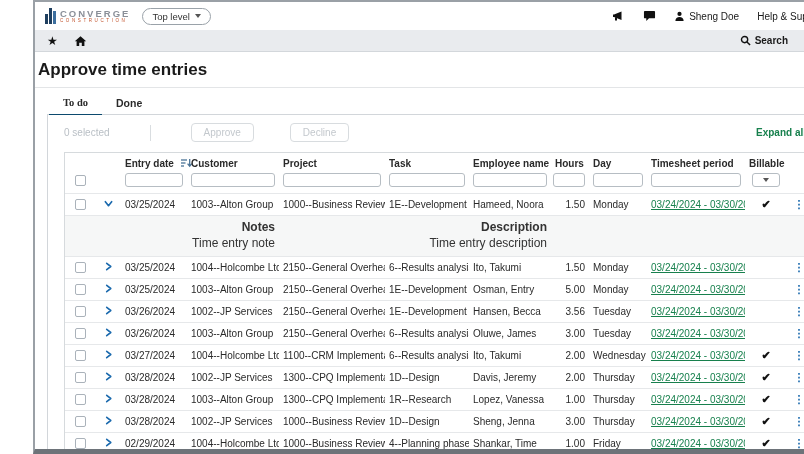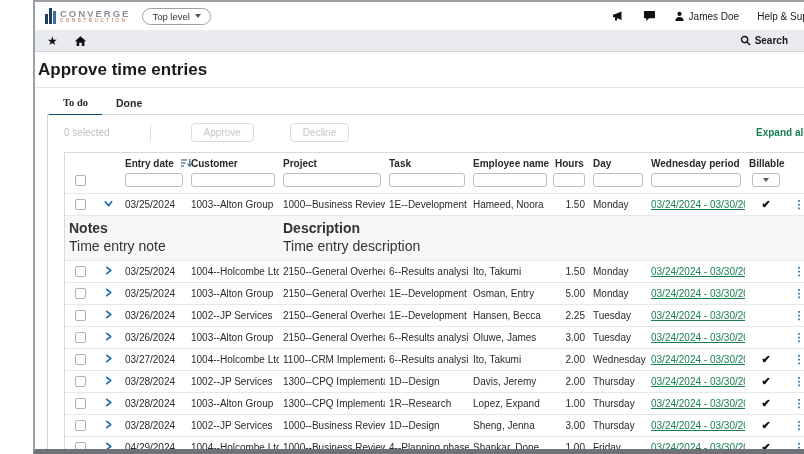--- a/index.html
+++ b/index.html
@@ -62,21 +62,21 @@
   .f-input.short { width: 32px; float: right; }
   .f-select { width: 28px; height: 14px; border: 1px solid #b6bdc3; border-radius: 3px; background: #fff; margin: 0 auto; display: flex; align-items: center; justify-content: center; }
   tbody tr.trow td { border-top: 1px solid #e6e8ea; padding: 4px 4px; white-space: nowrap; overflow: hidden; }
   .cb { display: inline-block; width: 11px; height: 11px; border: 1px solid #aab2ba; border-radius: 2px; background: #fff; vertical-align: middle; }
   .chev { display: inline-block; line-height: 0; cursor: pointer; }
   .chev.down svg { transform: rotate(90deg); }
   .glink { color: #17804d; text-decoration: underline; cursor: pointer; }
   .billable-check { font-size: 11px; font-weight: bold; color: #111; }
   .dots { color: #1a69ad; font-size: 11px; font-weight: bold; letter-spacing: 0; cursor: pointer; }
   tr.detail-row td { background: #f6f7f7; border-top: 1px solid #e6e8ea; padding: 4px 4px 6px; }
-  .detail-block { text-align: left; font-size: 14px; color: #333; }
+  .detail-block { text-align: right; font-size: 12px; color: #333; }
   .detail-label { font-weight: bold; margin-bottom: 2px; }
   
   .pagination { display: flex; align-items: center; border-top: 1px solid #e0e2e4; padding: 5px 10px; font-size: 10px; color: #2a2a2a; }
   .caret { display: inline-block; width: 0; height: 0; border-left: 3.5px solid transparent; border-right: 3.5px solid transparent; border-top: 4px solid #555; }
   svg { display: block; }
 </style>
 </head>
 <body>
 
 <div class="frame">
@@ -106,21 +106,21 @@
       <span class="tb-item">
         <svg width="13" height="12" viewBox="0 0 14 13">
             <path d="M2 1 h10 a1 1 0 0 1 1 1 v6 a1 1 0 0 1 -1 1 h-5.5 l-3 3 v-3 H2 a1 1 0 0 1 -1 -1 V2 a1 1 0 0 1 1 -1 z" fill="#111"></path>
           </svg>
       </span>
       <span class="tb-item">
         <svg width="11" height="11" viewBox="0 0 12 12">
             <circle cx="6" cy="3.2" r="2.3" fill="#111"></circle>
             <path d="M1.5 11 C1.5 8 3.5 6.6 6 6.6 C8.5 6.6 10.5 8 10.5 11 Z" fill="#111"></path>
           </svg>
-        <span class="tb-link">James Doe</span>
+        <span class="tb-link">Sheng Doe</span>
       </span>
       <span class="tb-link">Help &amp; Support</span>
     </div>
   </div>
 
   <div class="navbar">
     <span class="nav-star">★</span>
     <span class="nav-home">
       <svg width="13" height="12" viewBox="0 0 16 14">
           <path d="M8 1 L15 7.2 H12.8 V13 H9.6 V9.2 H6.4 V13 H3.2 V7.2 H1 Z" fill="#111"></path>
@@ -189,21 +189,21 @@
                   </g>
                   <path d="M9.7 1 v6.4 M7.6 5.7 l2.1 2.6 2.1 -2.6" stroke="#4a7396" stroke-width="1.3" fill="none"></path>
                 </svg>
             </th>
             <th>Customer</th>
             <th>Project</th>
             <th>Task</th>
             <th>Employee name</th>
             <th class="num">Hours</th>
             <th>Day</th>
-            <th>Wednesday period</th>
+            <th>Timesheet period</th>
             <th class="ctr">Billable</th>
             <th></th>
           </tr>
           <tr class="filter-row">
             <td class="ctr"><span class="cb"></span></td>
             <td></td>
             <td><input class="f-input" style=""></td>
             <td><input class="f-input" style=""></td>
             <td><input class="f-input" style=""></td>
             <td><input class="f-input" style=""></td>
@@ -288,21 +288,21 @@
             <tr class="trow">
               <td class="ctr"><span class="cb"></span></td>
               <td class="ctr"><span class="chev "><svg width="9" height="9" viewBox="0 0 10 10">
                     <path d="M3 1.5 L7.5 5 L3 8.5" fill="none" stroke="#1a69ad" stroke-width="1.8" stroke-linecap="round" stroke-linejoin="round"></path>
                   </svg></span></td>
               <td>03/26/2024</td>
               <td>1002--JP Services</td>
               <td>2150--General Overhead</td>
               <td>1E--Development</td>
               <td>Hansen, Becca</td>
-              <td class="num">2.25</td>
+              <td class="num">3.56</td>
               <td>Tuesday</td>
               <td><a class="glink">03/24/2024 - 03/30/2024</a></td>
               <td class="ctr"></td>
               <td class="ctr"><span class="dots">⋮</span></td>
             </tr>
             <tr class="trow">
               <td class="ctr"><span class="cb"></span></td>
               <td class="ctr"><span class="chev "><svg width="9" height="9" viewBox="0 0 10 10">
                     <path d="M3 1.5 L7.5 5 L3 8.5" fill="none" stroke="#1a69ad" stroke-width="1.8" stroke-linecap="round" stroke-linejoin="round"></path>
                   </svg></span></td>
@@ -351,21 +351,21 @@
             </tr>
             <tr class="trow">
               <td class="ctr"><span class="cb"></span></td>
               <td class="ctr"><span class="chev "><svg width="9" height="9" viewBox="0 0 10 10">
                     <path d="M3 1.5 L7.5 5 L3 8.5" fill="none" stroke="#1a69ad" stroke-width="1.8" stroke-linecap="round" stroke-linejoin="round"></path>
                   </svg></span></td>
               <td>03/28/2024</td>
               <td>1003--Alton Group</td>
               <td>1300--CPQ Implementation</td>
               <td>1R--Research</td>
-              <td>Lopez, Expand</td>
+              <td>Lopez, Vanessa</td>
               <td class="num">1.00</td>
               <td>Thursday</td>
               <td><a class="glink">03/24/2024 - 03/30/2024</a></td>
               <td class="ctr"><span class="billable-check">✔</span></td>
               <td class="ctr"><span class="dots">⋮</span></td>
             </tr>
             <tr class="trow">
               <td class="ctr"><span class="cb"></span></td>
               <td class="ctr"><span class="chev "><svg width="9" height="9" viewBox="0 0 10 10">
                     <path d="M3 1.5 L7.5 5 L3 8.5" fill="none" stroke="#1a69ad" stroke-width="1.8" stroke-linecap="round" stroke-linejoin="round"></path>
@@ -379,25 +379,25 @@
               <td>Thursday</td>
               <td><a class="glink">03/24/2024 - 03/30/2024</a></td>
               <td class="ctr"><span class="billable-check">✔</span></td>
               <td class="ctr"><span class="dots">⋮</span></td>
             </tr>
             <tr class="trow">
               <td class="ctr"><span class="cb"></span></td>
               <td class="ctr"><span class="chev "><svg width="9" height="9" viewBox="0 0 10 10">
                     <path d="M3 1.5 L7.5 5 L3 8.5" fill="none" stroke="#1a69ad" stroke-width="1.8" stroke-linecap="round" stroke-linejoin="round"></path>
                   </svg></span></td>
-              <td>04/29/2024</td>
+              <td>02/29/2024</td>
               <td>1004--Holcombe Ltd</td>
               <td>1000--Business Review</td>
               <td>4--Planning phase</td>
-              <td>Shankar, Done</td>
+              <td>Shankar, Time</td>
               <td class="num">1.00</td>
               <td>Friday</td>
               <td><a class="glink">03/24/2024 - 03/30/2024</a></td>
               <td class="ctr"><span class="billable-check">✔</span></td>
               <td class="ctr"><span class="dots">⋮</span></td>
             </tr>
           </tbody>
       </table>
 
       <div class="pagination">

